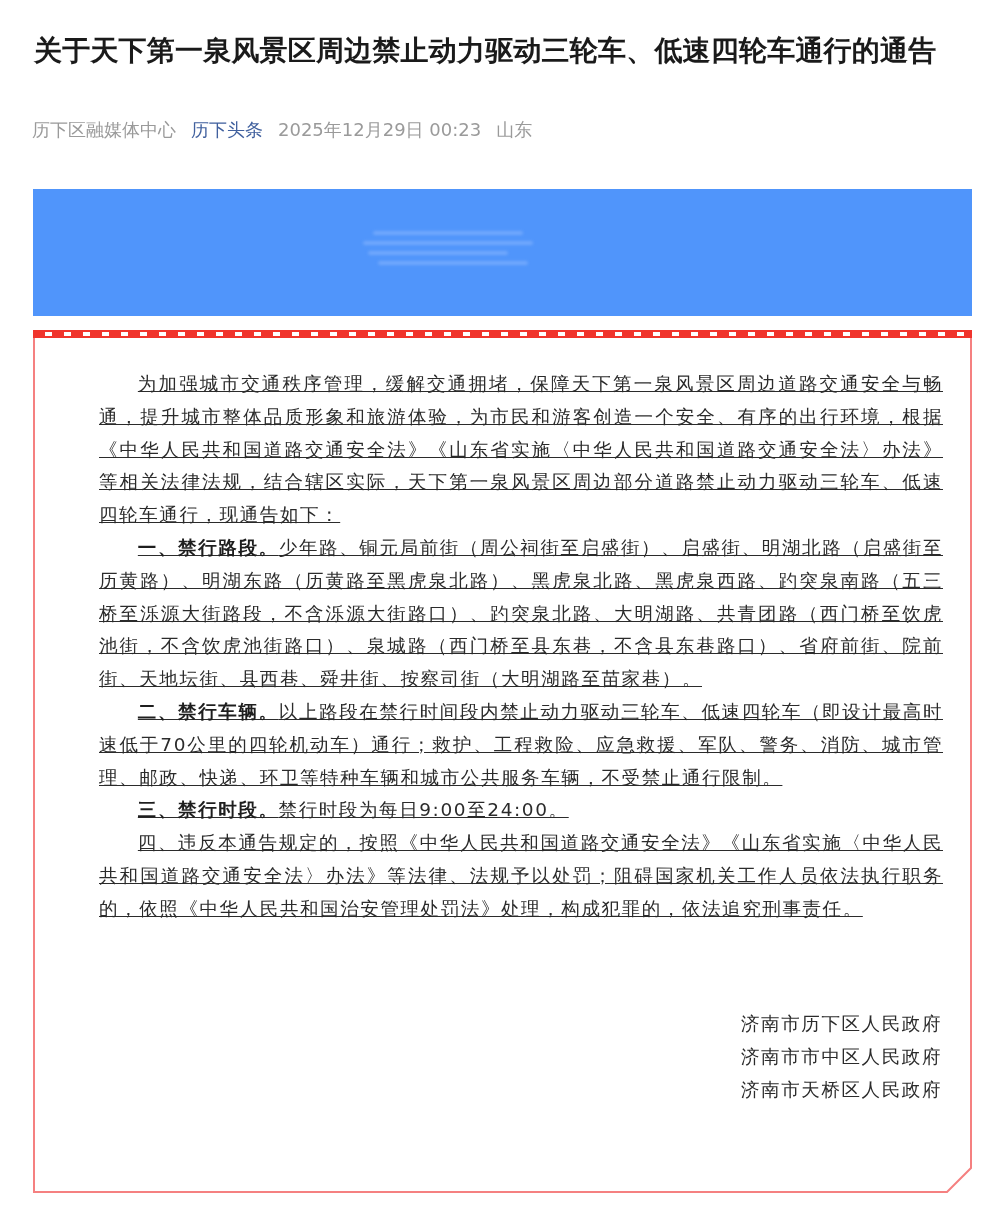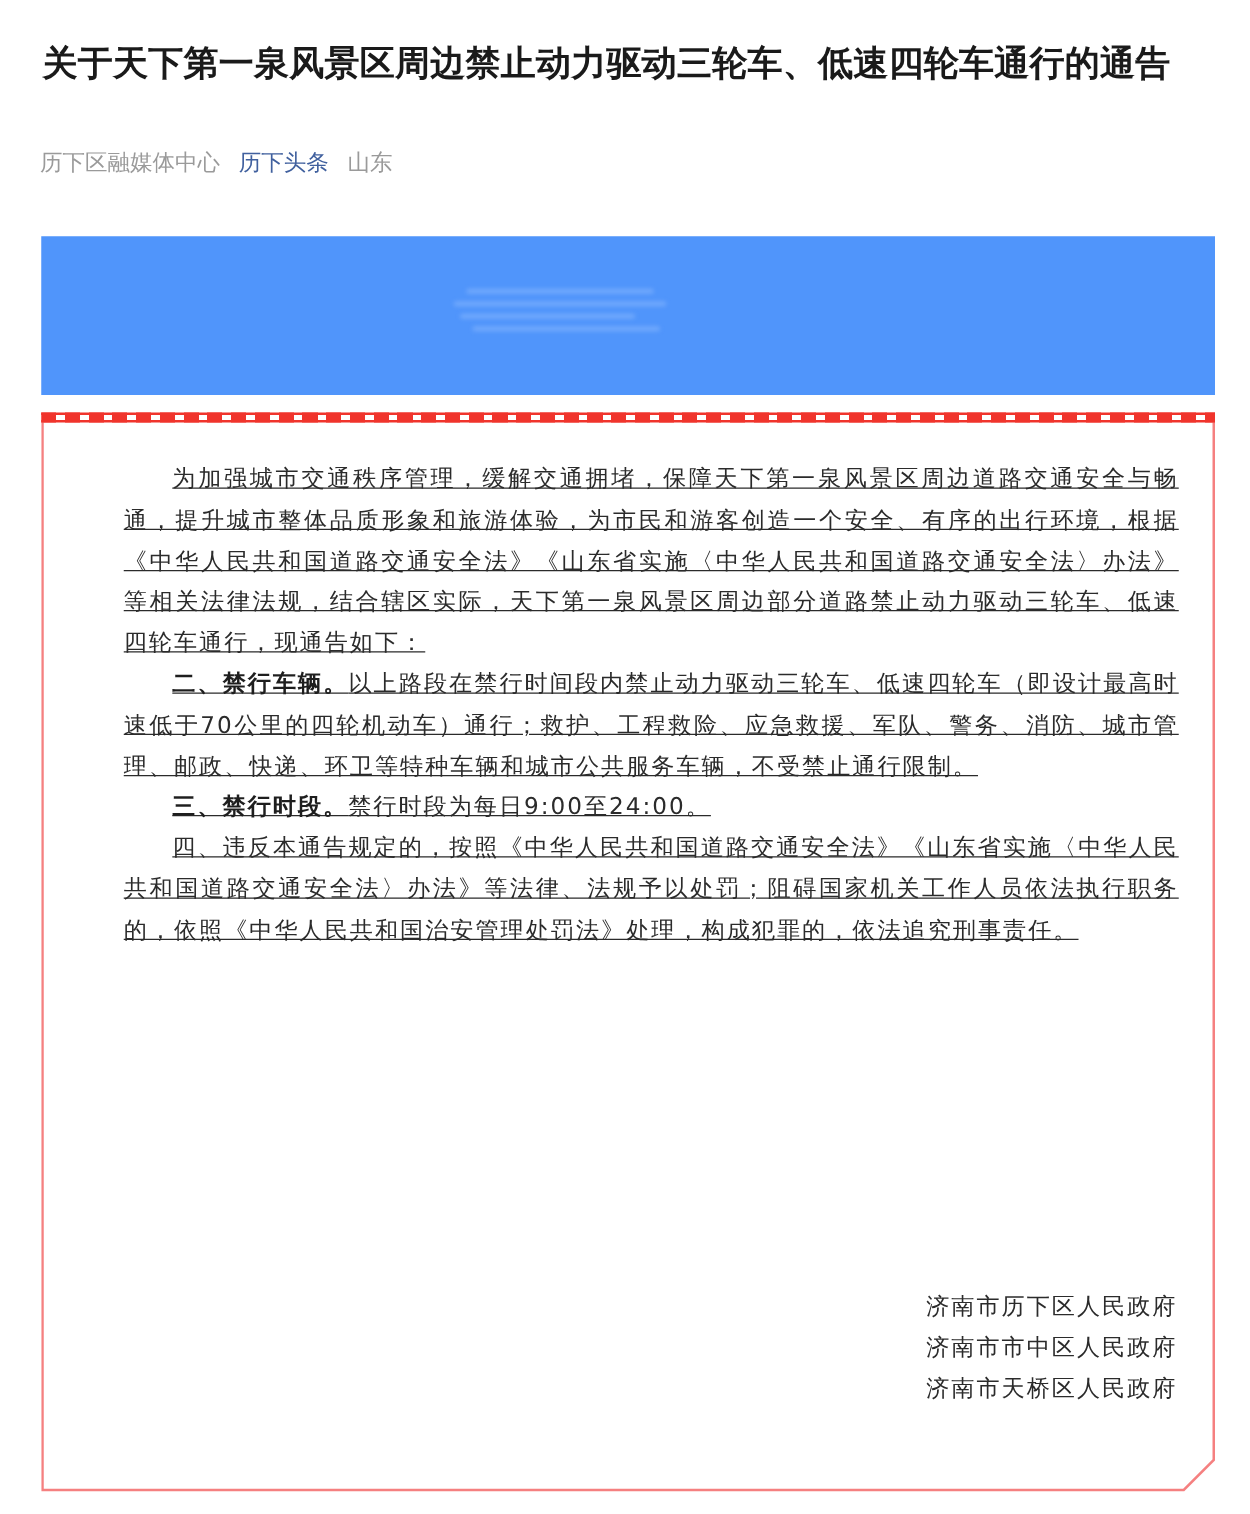--- a/index.html
+++ b/index.html
@@ -98,54 +98,56 @@
       color: #2b2b2b;
       letter-spacing: 1.6px;
       text-align: justify;
       text-decoration: underline;
     }
     .body-text p { text-indent: 2.1em; }
     .body-text b { font-weight: bold; color: #1e1e1e; }
     .signature {
       position: absolute;
       right: 30px;
-      top: 700px;
+      top: 678px;
       text-align: right;
       font-size: 18.5px;
       line-height: 32.8px;
       color: #2b2b2b;
       letter-spacing: 1.6px;
     }
   </style>
 </head>
 <body>
 
 <h1 class="title">关于天下第一泉风景区周边禁止动力驱动三轮车、低速四轮车通行的通告</h1>
 
 <div class="meta">
   <span>历下区融媒体中心</span>
   <span class="source-link">历下头条</span>
+  <span>2025年12月29日 00:23</span>
   <span>山东</span>
 </div>
 
 <div class="banner">
   <div class="blur-line" style="left:340px; top:42px; width:150px;"></div>
   <div class="blur-line" style="left:330px; top:52px; width:170px;"></div>
   <div class="blur-line" style="left:335px; top:62px; width:140px;"></div>
   <div class="blur-line" style="left:345px; top:72px; width:150px;"></div>
 </div>
 
 <div class="card">
   <svg class="frame" viewBox="0 0 939 864">
     <polyline points="1,8 1,862 914,862 938,838 938,8" fill="none" stroke="#f58080" stroke-width="2"></polyline>
   </svg>
   <div class="dash-bar"></div>
 
   <div class="body-text">
     <p>为加强城市交通秩序管理，缓解交通拥堵，保障天下第一泉风景区周边道路交通安全与畅通，提升城市整体品质形象和旅游体验，为市民和游客创造一个安全、有序的出行环境，根据《中华人民共和国道路交通安全法》《山东省实施〈中华人民共和国道路交通安全法〉办法》等相关法律法规，结合辖区实际，天下第一泉风景区周边部分道路禁止动力驱动三轮车、低速四轮车通行，现通告如下：</p>
+    <p><b>一、禁行路段。</b><span>少年路、铜元局前街（周公祠街至启盛街）、启盛街、明湖北路（启盛街至历黄路）、明湖东路（历黄路至黑虎泉北路）、黑虎泉北路、黑虎泉西路、趵突泉南路（五三桥至泺源大街路段，不含泺源大街路口）、趵突泉北路、大明湖路、共青团路（西门桥至饮虎池街，不含饮虎池街路口）、泉城路（西门桥至县东巷，不含县东巷路口）、省府前街、院前街、天地坛街、县西巷、舜井街、按察司街（大明湖路至苗家巷）。</span></p>
     <p><b>二、禁行车辆。</b><span>以上路段在禁行时间段内禁止动力驱动三轮车、低速四轮车（即设计最高时速低于70公里的四轮机动车）通行；救护、工程救险、应急救援、军队、警务、消防、城市管理、邮政、快递、环卫等特种车辆和城市公共服务车辆，不受禁止通行限制。</span></p>
     <p><b>三、禁行时段。</b><span>禁行时段为每日9:00至24:00。</span></p>
     <p><span>四、违反本通告规定的，按照《中华人民共和国道路交通安全法》《山东省实施〈中华人民共和国道路交通安全法〉办法》等法律、法规予以处罚；阻碍国家机关工作人员依法执行职务的，依照《中华人民共和国治安管理处罚法》处理，构成犯罪的，依法追究刑事责任。</span></p>
   </div>
 
   <div class="signature">
     <div>济南市历下区人民政府</div>
     <div>济南市市中区人民政府</div>
     <div>济南市天桥区人民政府</div>
   </div>

